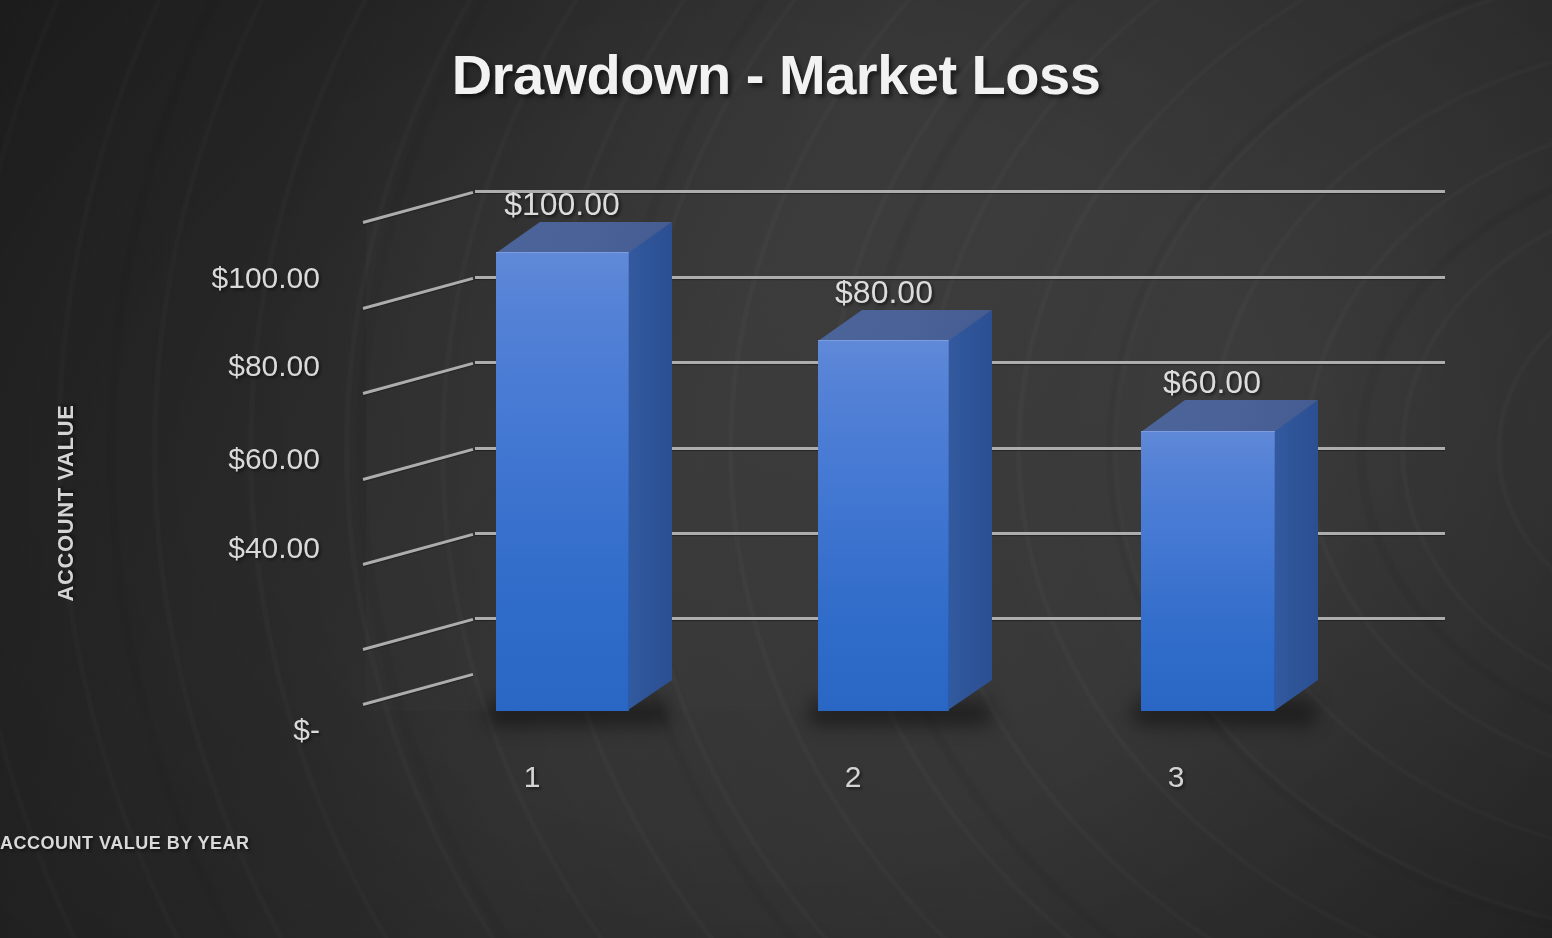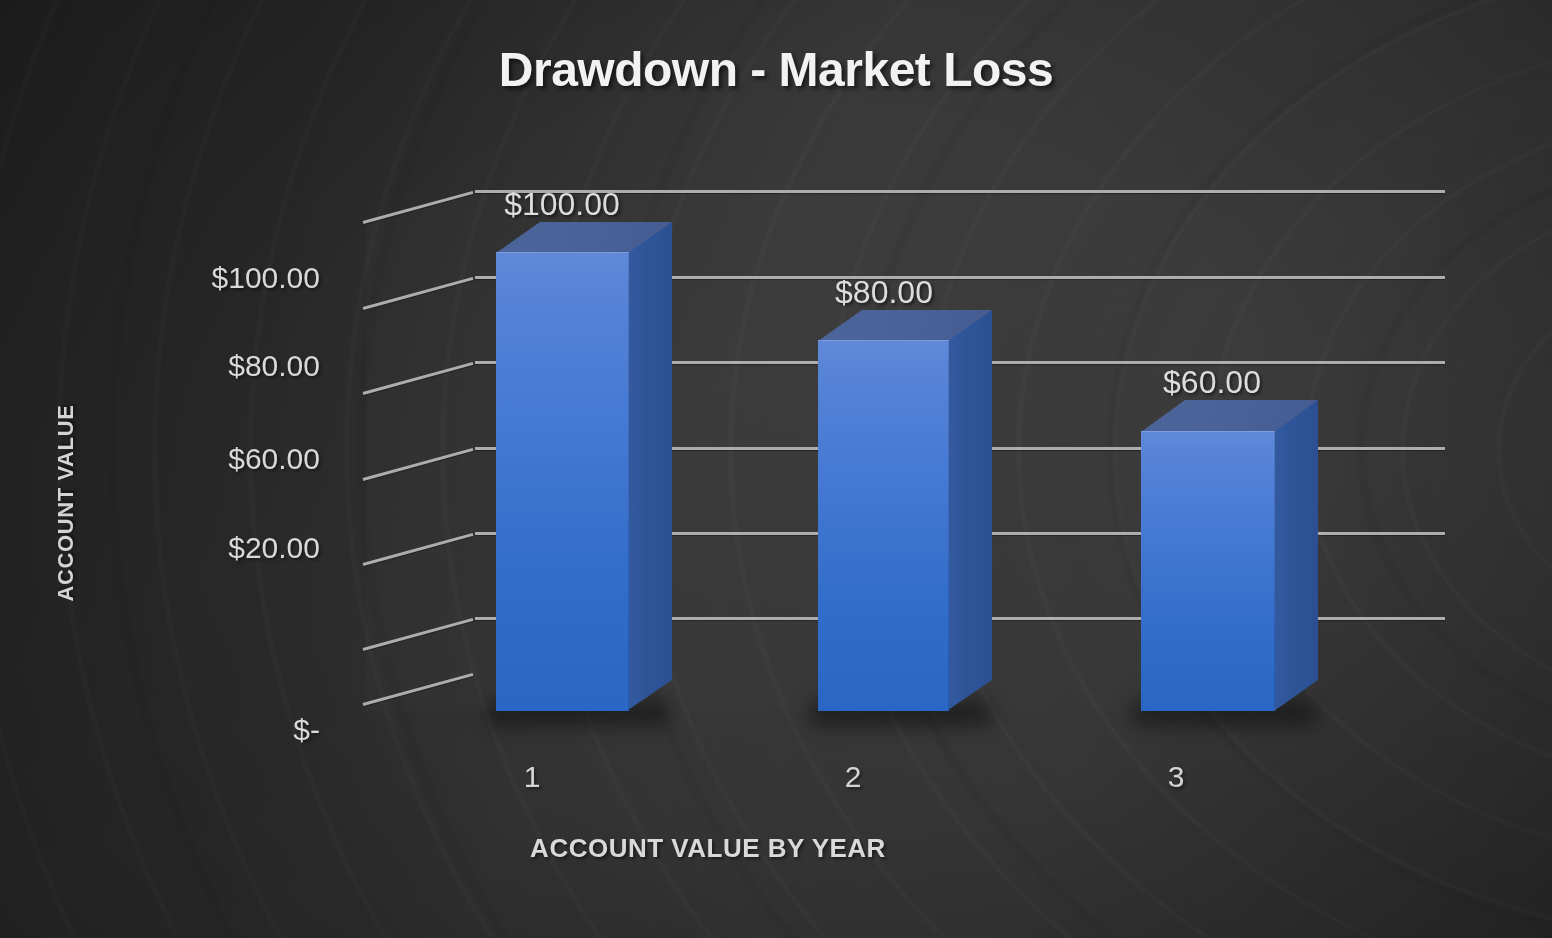--- a/index.html
+++ b/index.html
@@ -51,40 +51,39 @@
   #bg-vignette{
     position:absolute; inset:0;
     background:radial-gradient(ellipse 1250px 900px at 50% 50%,
       rgba(0,0,0,0) 40%, rgba(0,0,0,0.18) 78%, rgba(0,0,0,0.42) 100%);
   }
 
   
   #chart-title{
     position:absolute; left:0; top:42px; width:1552px;
     text-align:center;
-    font-size:48px; font-weight:bold; color:#f2f2f2;
+    font-size:56px; font-weight:bold; color:#f2f2f2;
     letter-spacing:-0.5px;
     text-shadow:3px 3px 4px rgba(0,0,0,.55);
     white-space:nowrap;
   }
   #y-axis-title{
     position:absolute;
     left:-94px; top:490px;
     width:320px; text-align:center;
     transform:rotate(-90deg);
     transform-origin:center center;
     font-size:22px; font-weight:bold; color:#d4d4d4;
     letter-spacing:.6px;
     text-shadow:2px 2px 3px rgba(0,0,0,.45);
     white-space:nowrap;
   }
   #x-axis-title{
     position:absolute; left:0; top:833px; width:1416px;
-    text-align:center;
-    font-size:26px; font-weight:bold; color:#d9d9d9;
+    font-size:18px; font-weight:bold; color:#d9d9d9;
     letter-spacing:.5px;
     text-shadow:2px 2px 3px rgba(0,0,0,.45);
     white-space:nowrap;
   }
 
   
   #plot{ position:absolute; left:0; top:0; width:1552px; height:938px; }
 
   .floor{
     position:absolute;
@@ -204,21 +203,21 @@
   <div class="depthline" style="top:563px;"></div>
 
   <div class="gridline" style="top:617px;"></div>
   <div class="depthline" style="top:648px;"></div>
 
   <div class="depthline" style="top:703px;"></div>
 
   <div class="ytick" style="top:261px;">$100.00</div>
   <div class="ytick" style="top:349px;">$80.00</div>
   <div class="ytick" style="top:442px;">$60.00</div>
-  <div class="ytick" style="top:531px;">$20.00</div>
+  <div class="ytick" style="top:531px;">$40.00</div>
   <div class="ytick" style="top:713px;">$-</div>
 
   <div class="bar">
     <div class="shadow" style="left:488px; top:700px; width:180px; height:26px;"></div>
     <div class="face-side" style="left:628px; top:222px; width:44px; height:518px;
                 clip-path:polygon(0 30px, 44px 0px, 44px 458px, 0 488px);"></div>
     <div class="face-top" style="left:496px; top:222px; width:176px; height:31px;
                 clip-path:polygon(44px 0px, 176px 0px, 132px 31px, 0px 31px);"></div>
     <div class="face-front" style="left:496px; top:252px; width:133px; height:459px;"></div>
     <div class="edge-hi" style="left:496px; top:252px; width:133px;"></div>

